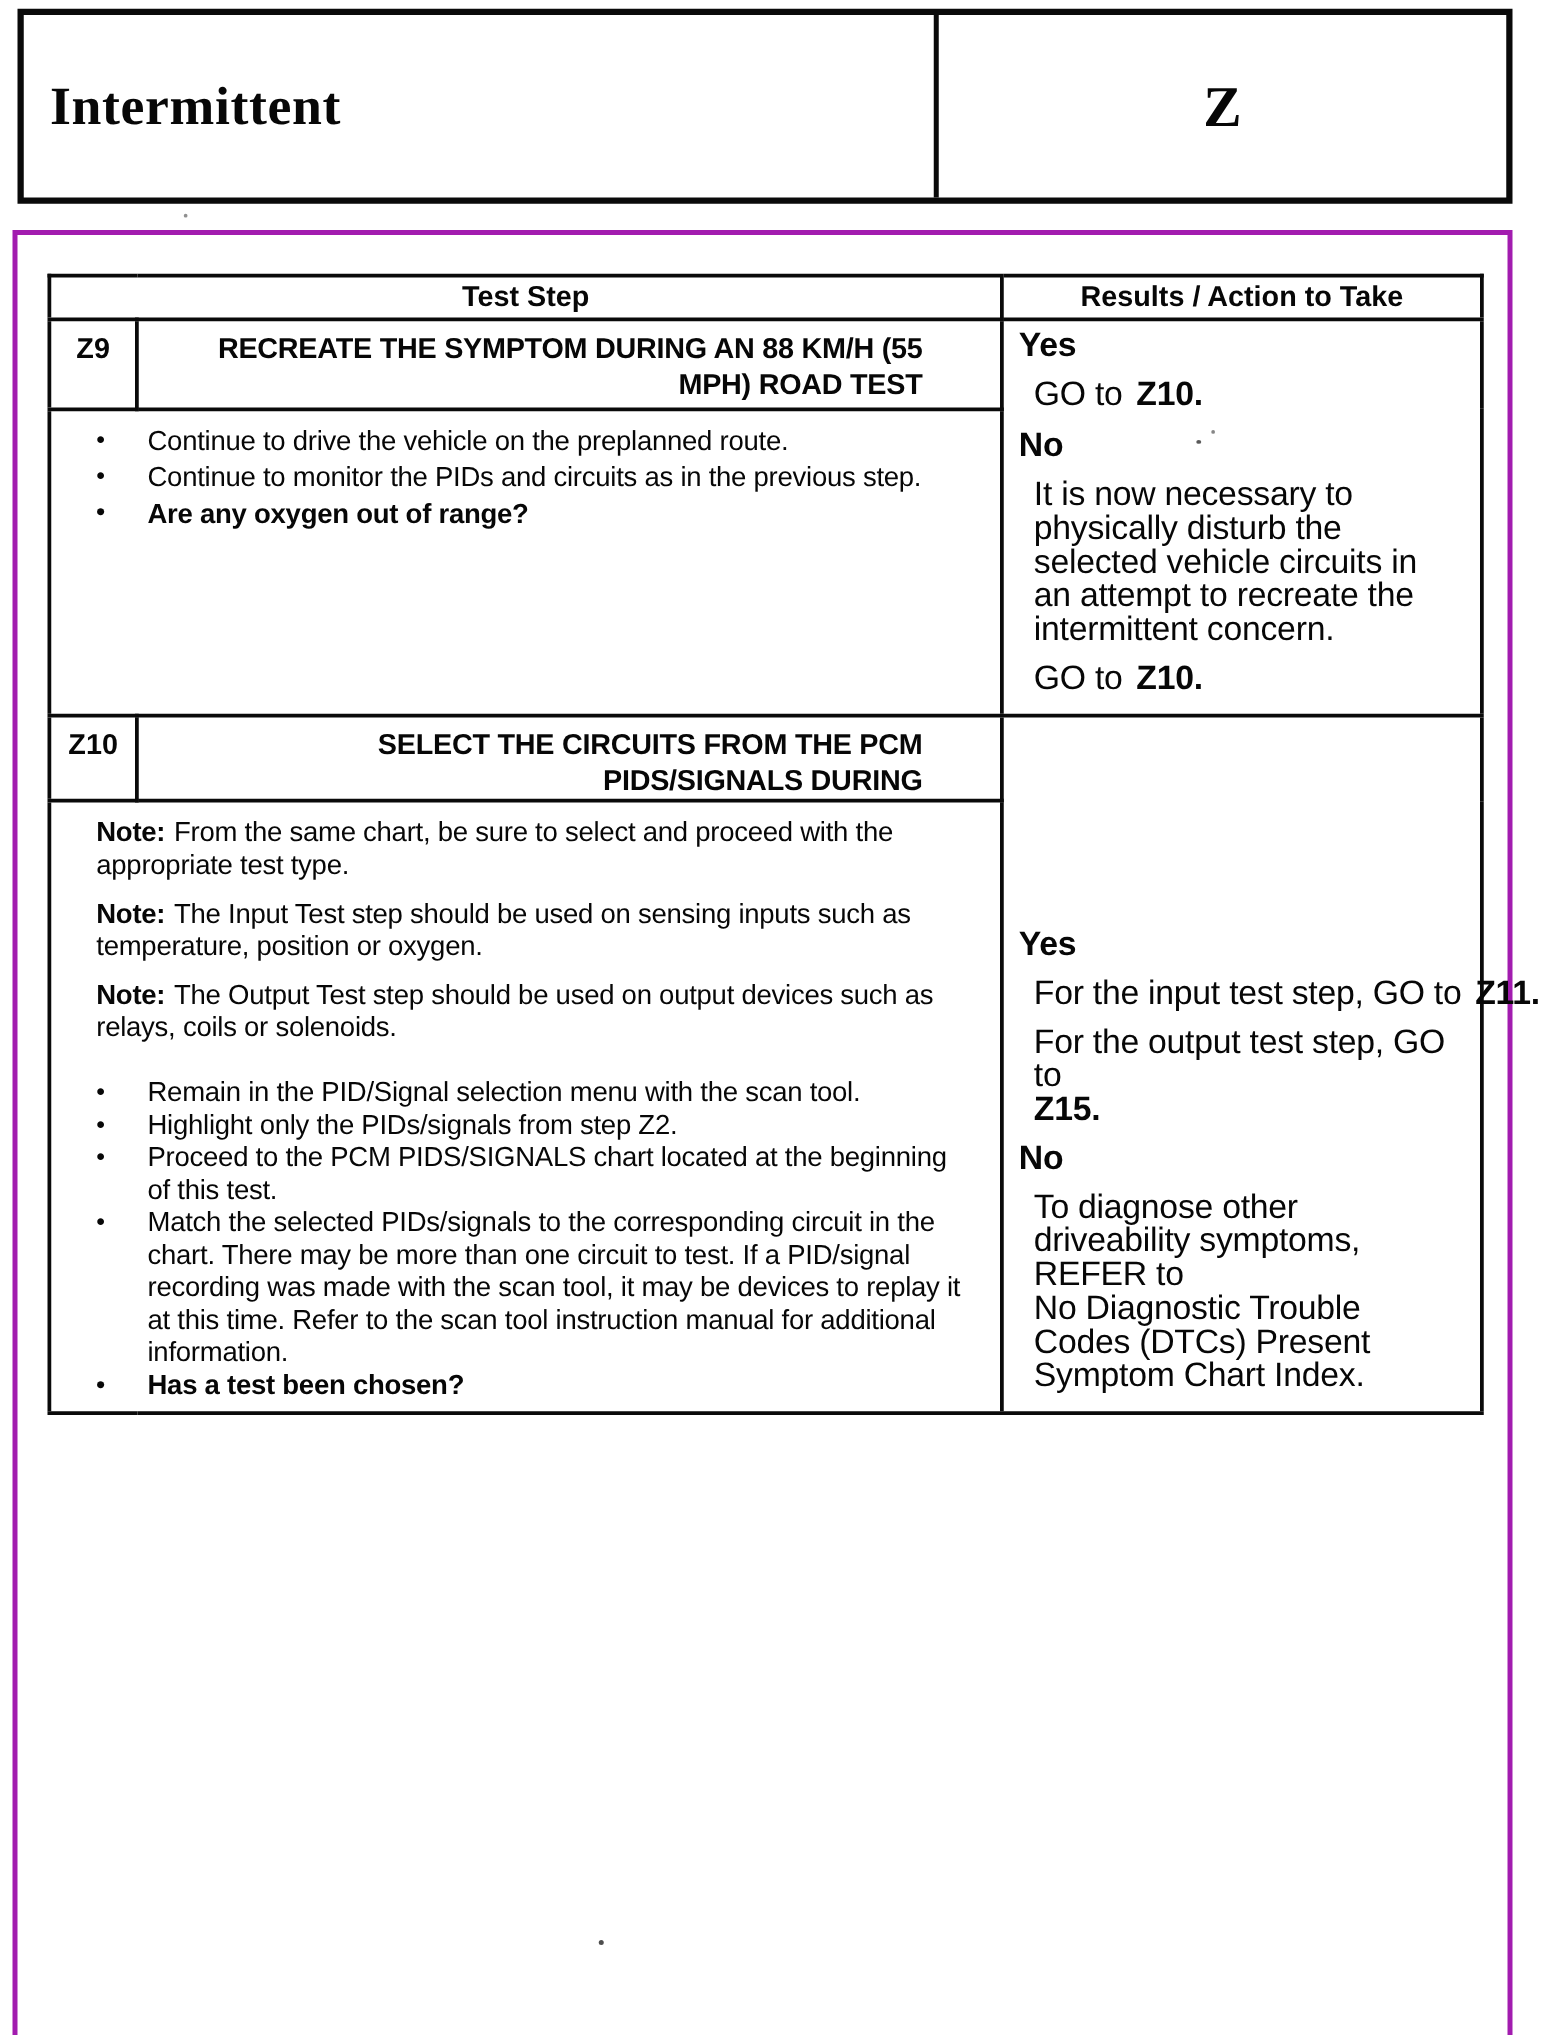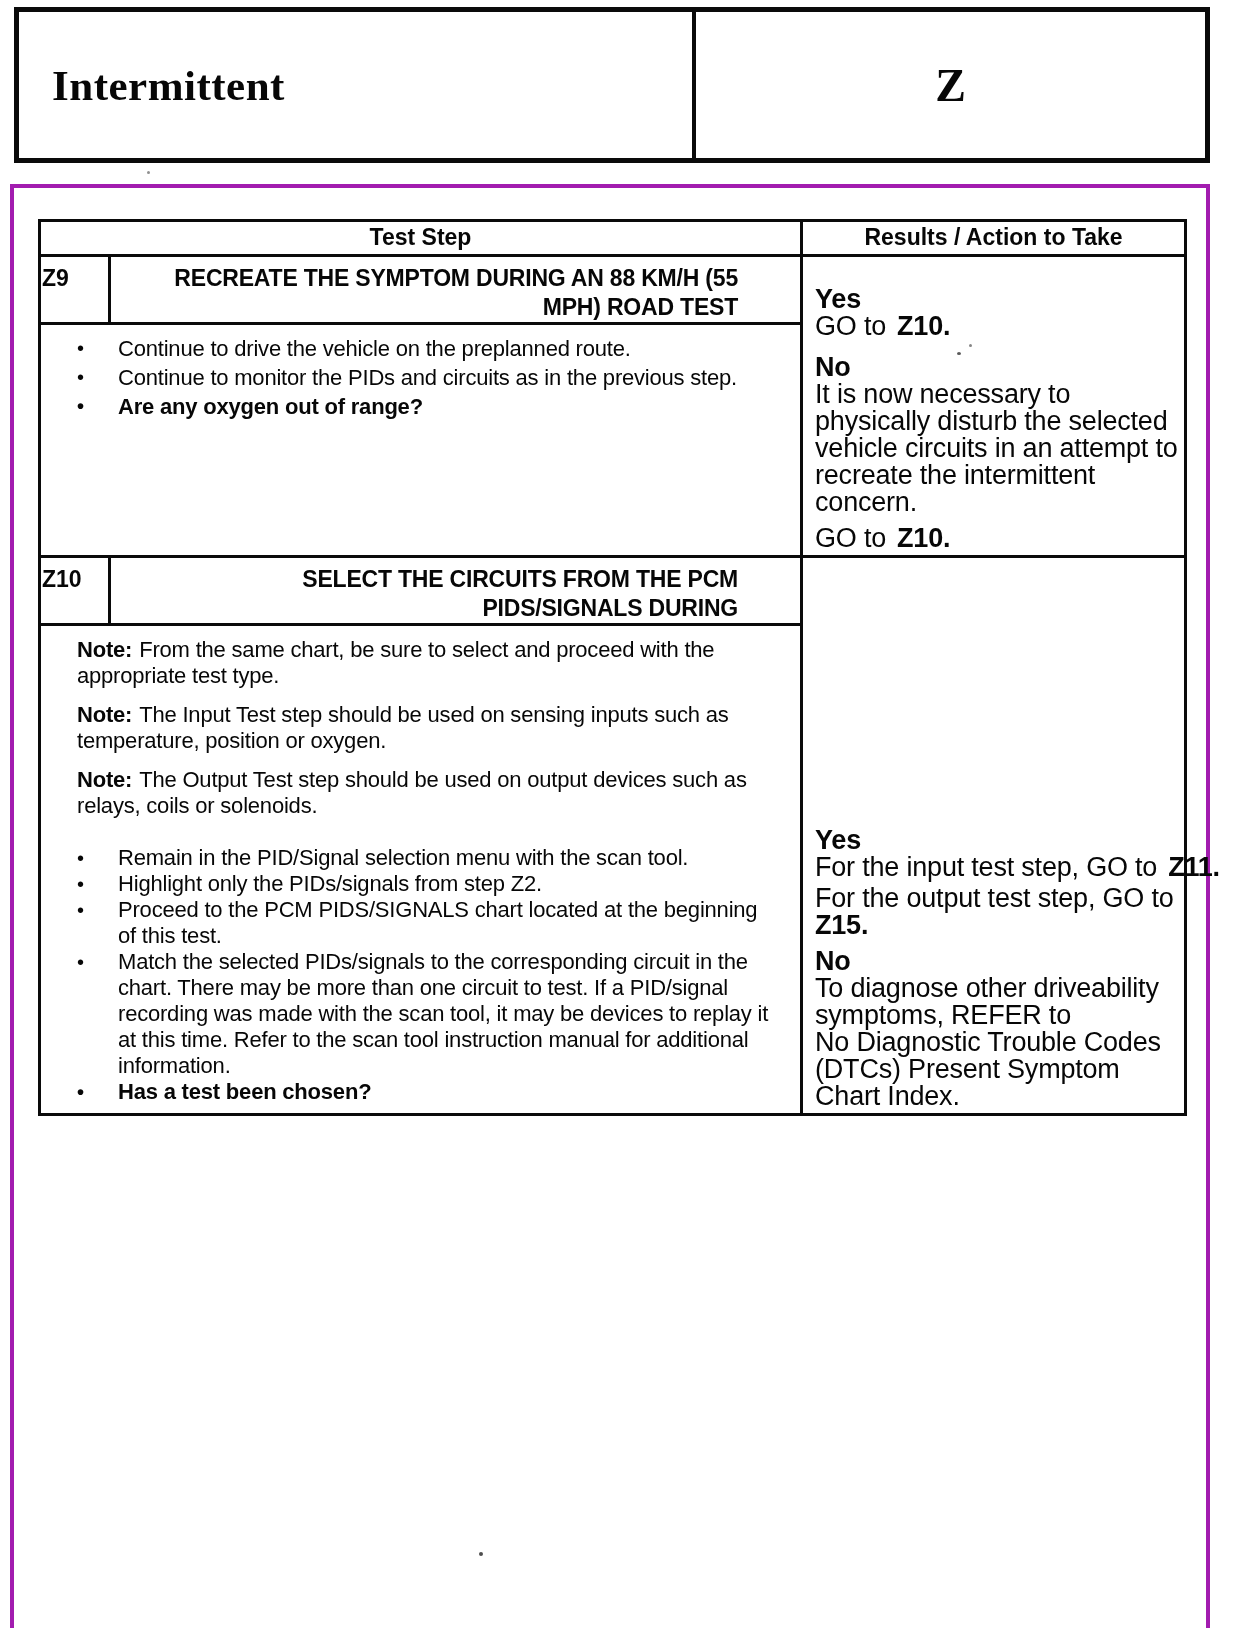--- a/index.html
+++ b/index.html
@@ -14,23 +14,23 @@
 
   
   .header-box {
     position:absolute; left:14px; top:7px;
     width:1196px; height:156px;
     border:5px solid #0a0a0a;
     box-sizing:border-box;
     display:flex;
   }
   .header-title-cell {
-    width:673px; box-sizing:border-box;
+    width:728px; box-sizing:border-box;
     display:flex; align-items:center;
-    padding-left:33px;
+    padding-left:21px;
     border-radius:32px;
   }
   .page-title {
     font-family:"Liberation Serif","DejaVu Serif",serif;
     font-weight:700; font-size:43px; letter-spacing:0.5px;
   }
   .header-code-cell {
     flex:1; border-left:4px solid #0a0a0a;
     display:flex; align-items:center; justify-content:center;
   }
@@ -65,21 +65,21 @@
     font-size:23px; font-weight:700;
     text-align:center; vertical-align:middle;
     padding:2px 0 3px 0;
   }
   th.th-step { border-right:3px solid #0a0a0a; }
 
   tr.title-row { height:68px; }
   td.num {
     border-right:3px solid #0a0a0a;
     border-bottom:3px solid #0a0a0a;
-    vertical-align:top; 
+    vertical-align:top; text-align:center;
     font-weight:700; font-size:23px; padding-top:8px;
   }
   td.title {
     border-right:3px solid #0a0a0a;
     border-bottom:3px solid #0a0a0a;
     vertical-align:top;
     font-weight:700; font-size:23px; line-height:29px;
     padding:7px 62px 0 34px;
     letter-spacing:-0.2px;
     text-align:right;
@@ -106,21 +106,21 @@
   .note { margin:2px 0 13px 0; }
   .note:last-of-type { margin-bottom:26px; }
   .note b { margin-right:7px; }
   .bullet { display:flex; margin:0; }
   .dot { width:41px; flex:none; font-size:20px; }
   .btext { flex:1; padding-right:2px; }
   .bullet.bold .btext, .bullet.bold .dot { font-weight:700; }
 
   
   .r-label { margin:0; font-weight:700; }
-  .r-line { margin:0; }
+  .r-line { margin:12px; }
   .gap-lg { margin-top:14px; }
   .gap-md { margin-top:9px; }
   .gap-sm { margin-top:4px; }
   .ref { margin-left:11px; }
   .blockline { display:block; margin-left:0; }
   .nowrap { white-space:nowrap; }
 
   
   .speck { position:absolute; background:#222; border-radius:50%; }
   .sp1 { left:957px; top:352px; width:4px; height:3px; opacity:.75; }

